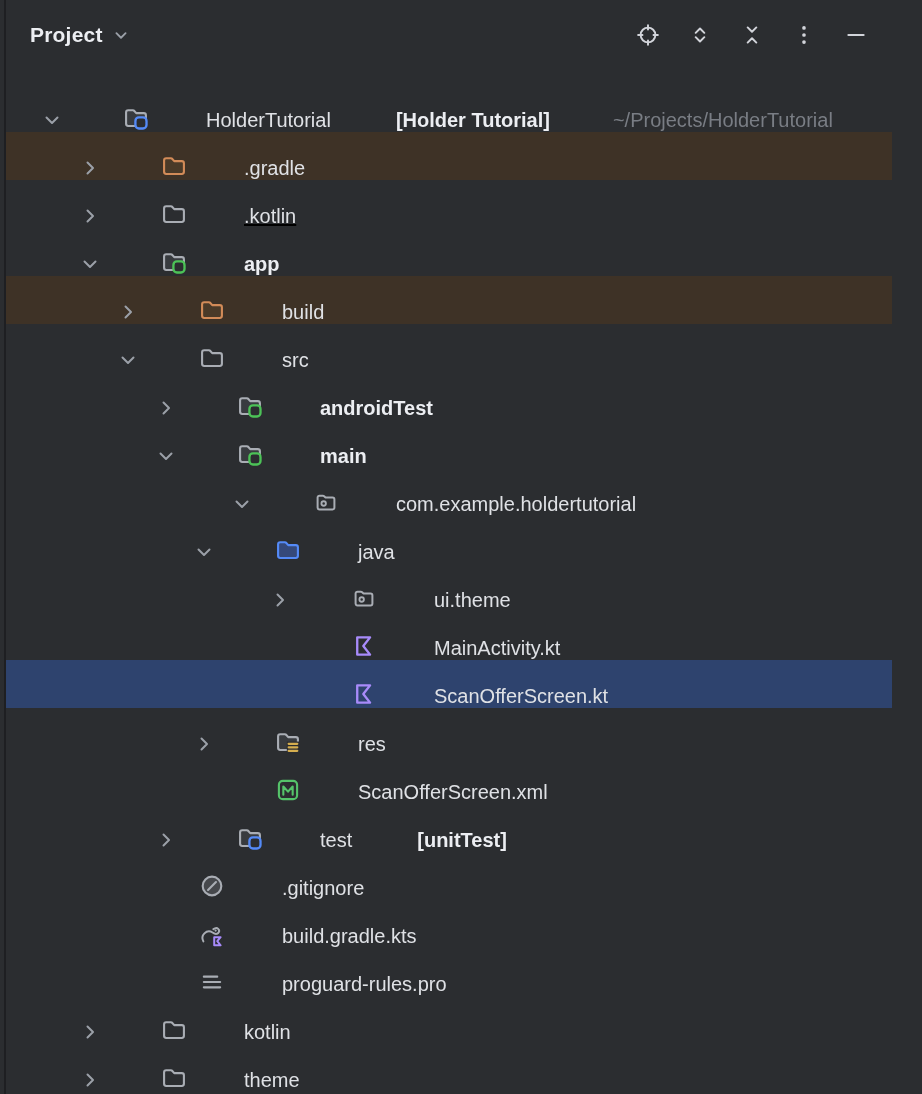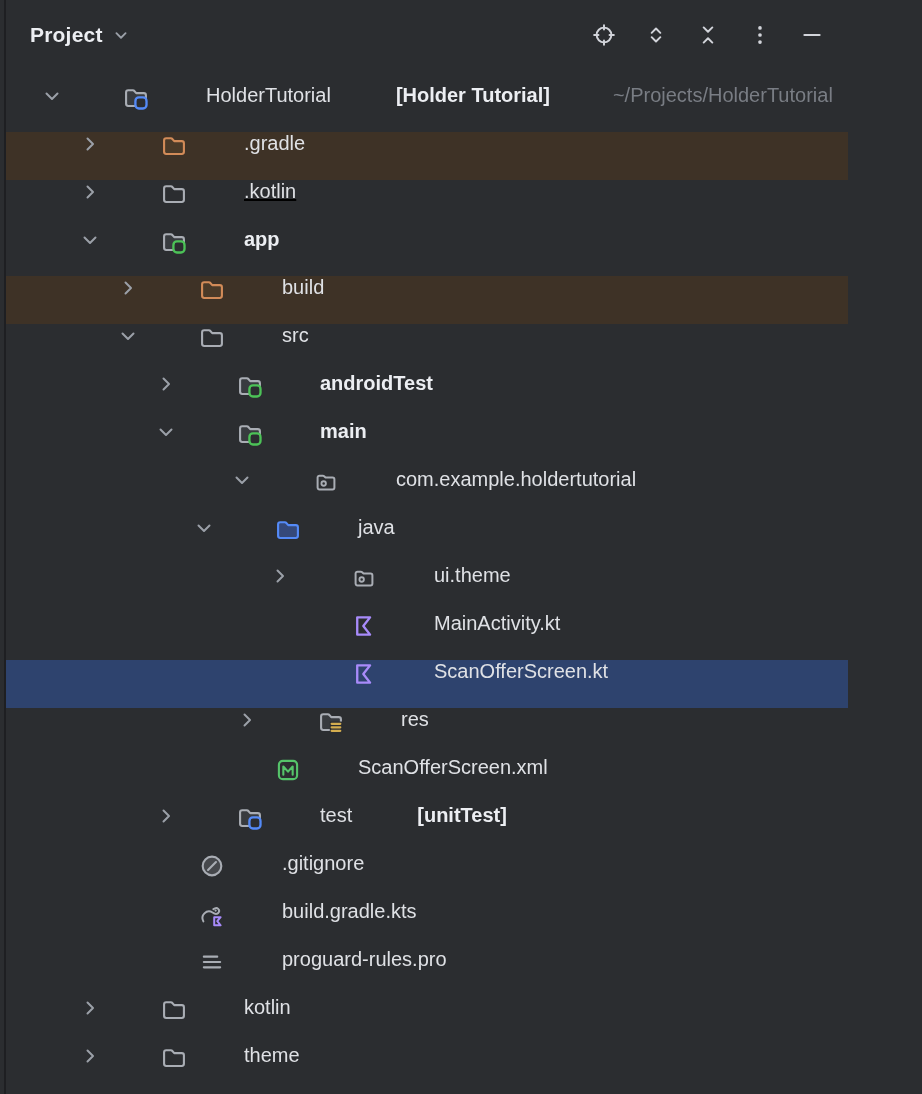--- a/index.html
+++ b/index.html
@@ -1,27 +1,27 @@
 <!DOCTYPE html>
 <html style="--bg: #2b2d30; --line: #1e1f22; --selection: #2e436e; --excluded_row: #3e3226; --text: #dfe1e5; --text_bold: #eceef2; --path_text: #797d84; --icon_gray: #a9adb4; --chevron_gray: #9ba0a8; --header_icon: #d2d4da; --badge_green: #4cc257; --badge_blue: #548af7; --folder_orange: #d28b58; --excluded_fill: #4a3a28; --java_stroke: #548af7; --java_fill: #35497a; --badged_folder_fill: #383b3f; --kotlin_purple: #a88bfa; --manifest_green: #55c46a; --res_yellow: #d5ae4f; --gitignore_fill: #46484c;"><head>
 <meta charset="utf-8">
 <style>
   html,body{margin:0;padding:0;width:922px;height:1094px;overflow:hidden;
     background:var(--bg,#2b2d30);font-family:"Liberation Sans",sans-serif;}
-  .panel{position:relative;width:848px;height:1094px;background:var(--bg);}
+  .panel{position:relative;width:848px;height:1094px;background:var(--bg);padding-left:44px;}
   .left-line{position:absolute;left:4px;top:0;width:2px;height:100%;background:var(--line);}
   .header{position:absolute;top:0;left:6px;right:0;height:84px;display:flex;align-items:center;
     padding:0 18px 14px 24px;box-sizing:border-box;}
   .title{font-size:21px;font-weight:700;color:var(--text_bold);letter-spacing:.2px;}
   .tchev{width:22px;height:22px;margin-left:7px;display:flex;}
   .actions{margin-left:auto;display:flex;gap:16px;}
   .abtn{width:36px;height:36px;display:flex;align-items:center;justify-content:center;border-radius:6px;}
   .abtn svg{width:26px;height:26px;display:block;}
   .tree{position:absolute;top:84px;left:6px;right:0;}
-  .row{height:48px;display:flex;align-items:flex-start;white-space:nowrap;box-sizing:border-box;gap:48px;}
+  .row{height:48px;display:flex;align-items:flex-end;white-space:nowrap;box-sizing:border-box;gap:48px;}
   .row.hl-excluded{background:var(--excluded_row);}
   .row.hl-selected{background:var(--selection);}
   .chev{width:24px;height:24px;margin-right:10px;flex:none;display:flex;}
   .nicon{width:28px;height:28px;margin-right:8px;flex:none;display:flex;}
   .chev svg,.nicon svg,.tchev svg{width:100%;height:100%;display:block;}
   .lbl{font-size:20px;color:var(--text);}
   .lbl.b{font-weight:700;color:var(--text_bold);}
   .sfx{font-size:20px;font-weight:700;margin-left:17px;color:var(--text_bold);}
   .pth{font-size:20px;margin-left:15px;color:var(--path_text);}
 </style>
@@ -245,21 +245,21 @@
       </div>
       <div class="row hl-selected" style="padding-left: 262px;">
         <span class="chev"></span>
         <span class="nicon">
           <svg viewBox="0 0 24 24" xmlns="http://www.w3.org/2000/svg">
             <path d="M6.2 4.6H17.2L11.4 12L17.2 19.4H6.2Z" fill="none" stroke="#a88bfa" stroke-width="2" stroke-linejoin="round"></path>
           </svg>
         </span>
         <span class="lbl">ScanOfferScreen.kt</span>
       </div>
-      <div class="row" style="padding-left: 186px; margin-left: 43px;">
+      <div class="row" style="padding-left: 186px;">
         <span class="chev">
           <svg viewBox="0 0 24 24" xmlns="http://www.w3.org/2000/svg">
             <polyline points="9.5,6.5 15,12 9.5,17.5" fill="none" stroke="#9ba0a8" stroke-width="2" stroke-linecap="round" stroke-linejoin="round"></polyline>
           </svg>
         </span>
         <span class="nicon">
           <svg viewBox="0 0 24 24" xmlns="http://www.w3.org/2000/svg">
             <path d="M3.5 7.2C3.5 6.2 4.3 5.4 5.3 5.4H9.3C9.8 5.4 10.3 5.6 10.6 6L12.2 7.8H18.7C19.7 7.8 20.5 8.6 20.5 9.6V17C20.5 18 19.7 18.8 18.7 18.8H5.3C4.3 18.8 3.5 18 3.5 17Z" fill="#383b3f" stroke="#a9adb4" stroke-width="1.8" stroke-linejoin="round"></path>
             <rect x="11" y="11.6" width="11" height="10.4" fill="#2b2d30"></rect>
             <path d="M12.5 13.6H20M12.5 16.6H20M12.5 19.6H20" stroke="#d5ae4f" stroke-width="1.8" stroke-linecap="round"></path>

